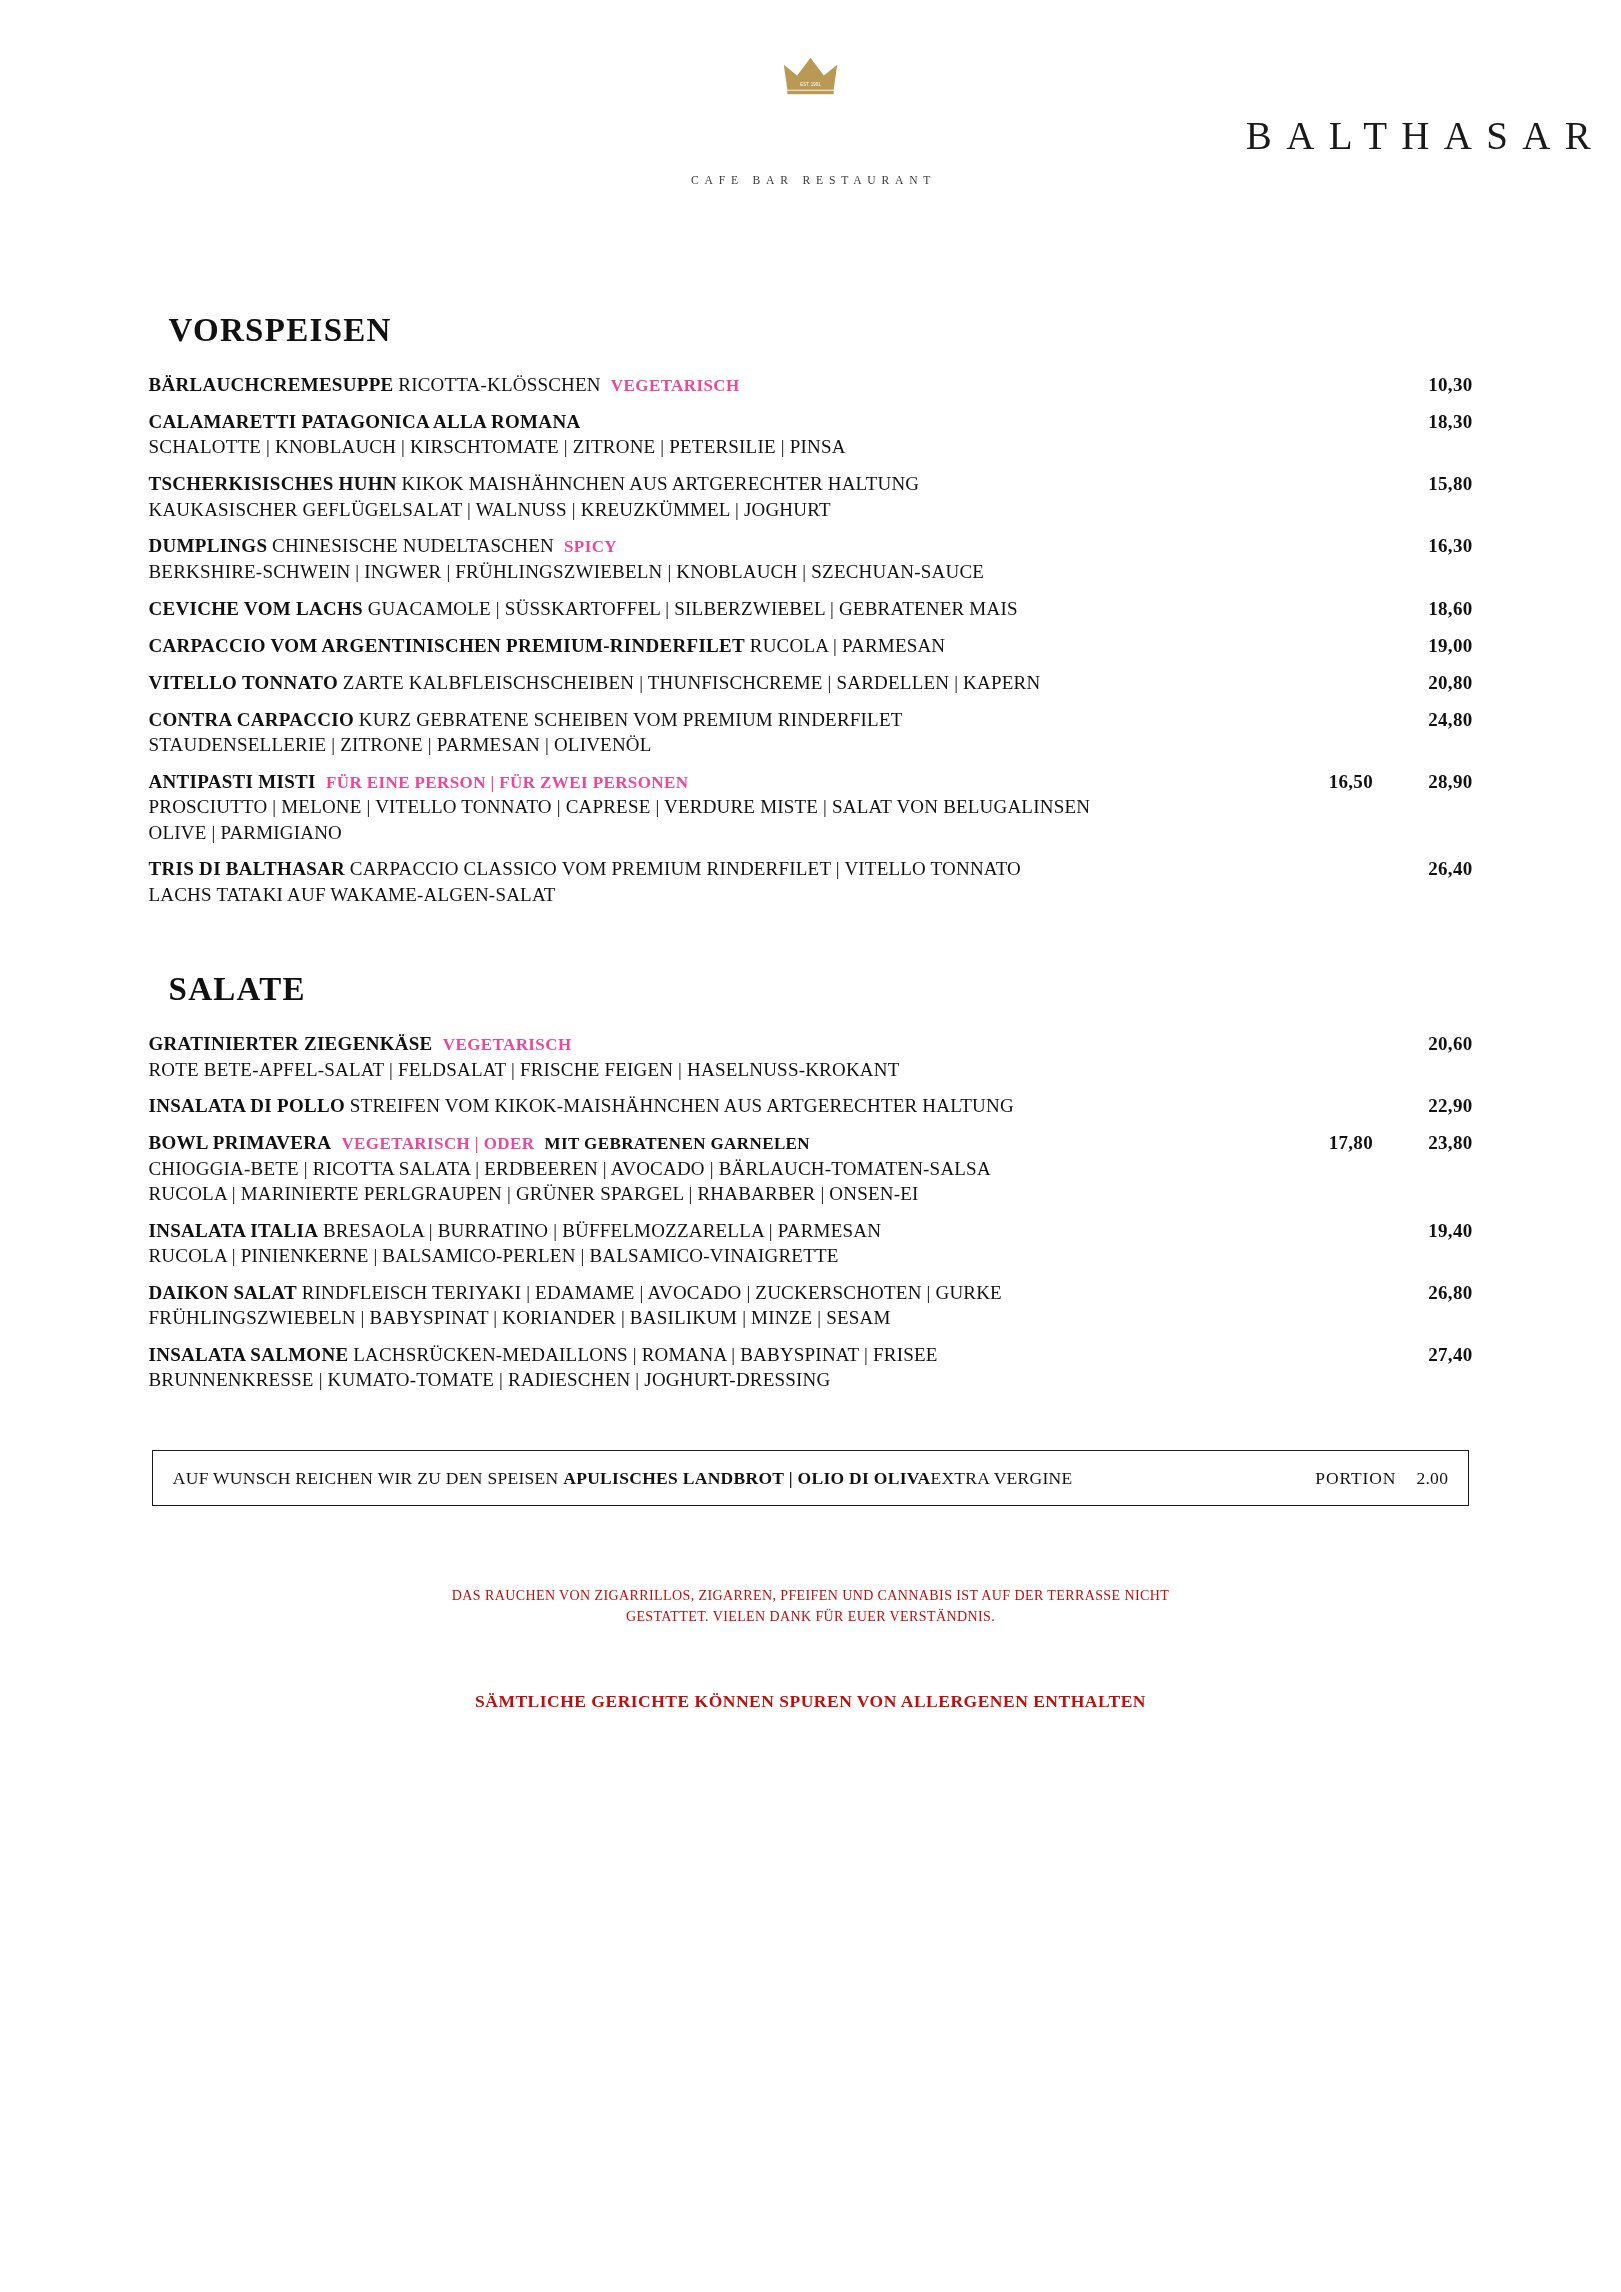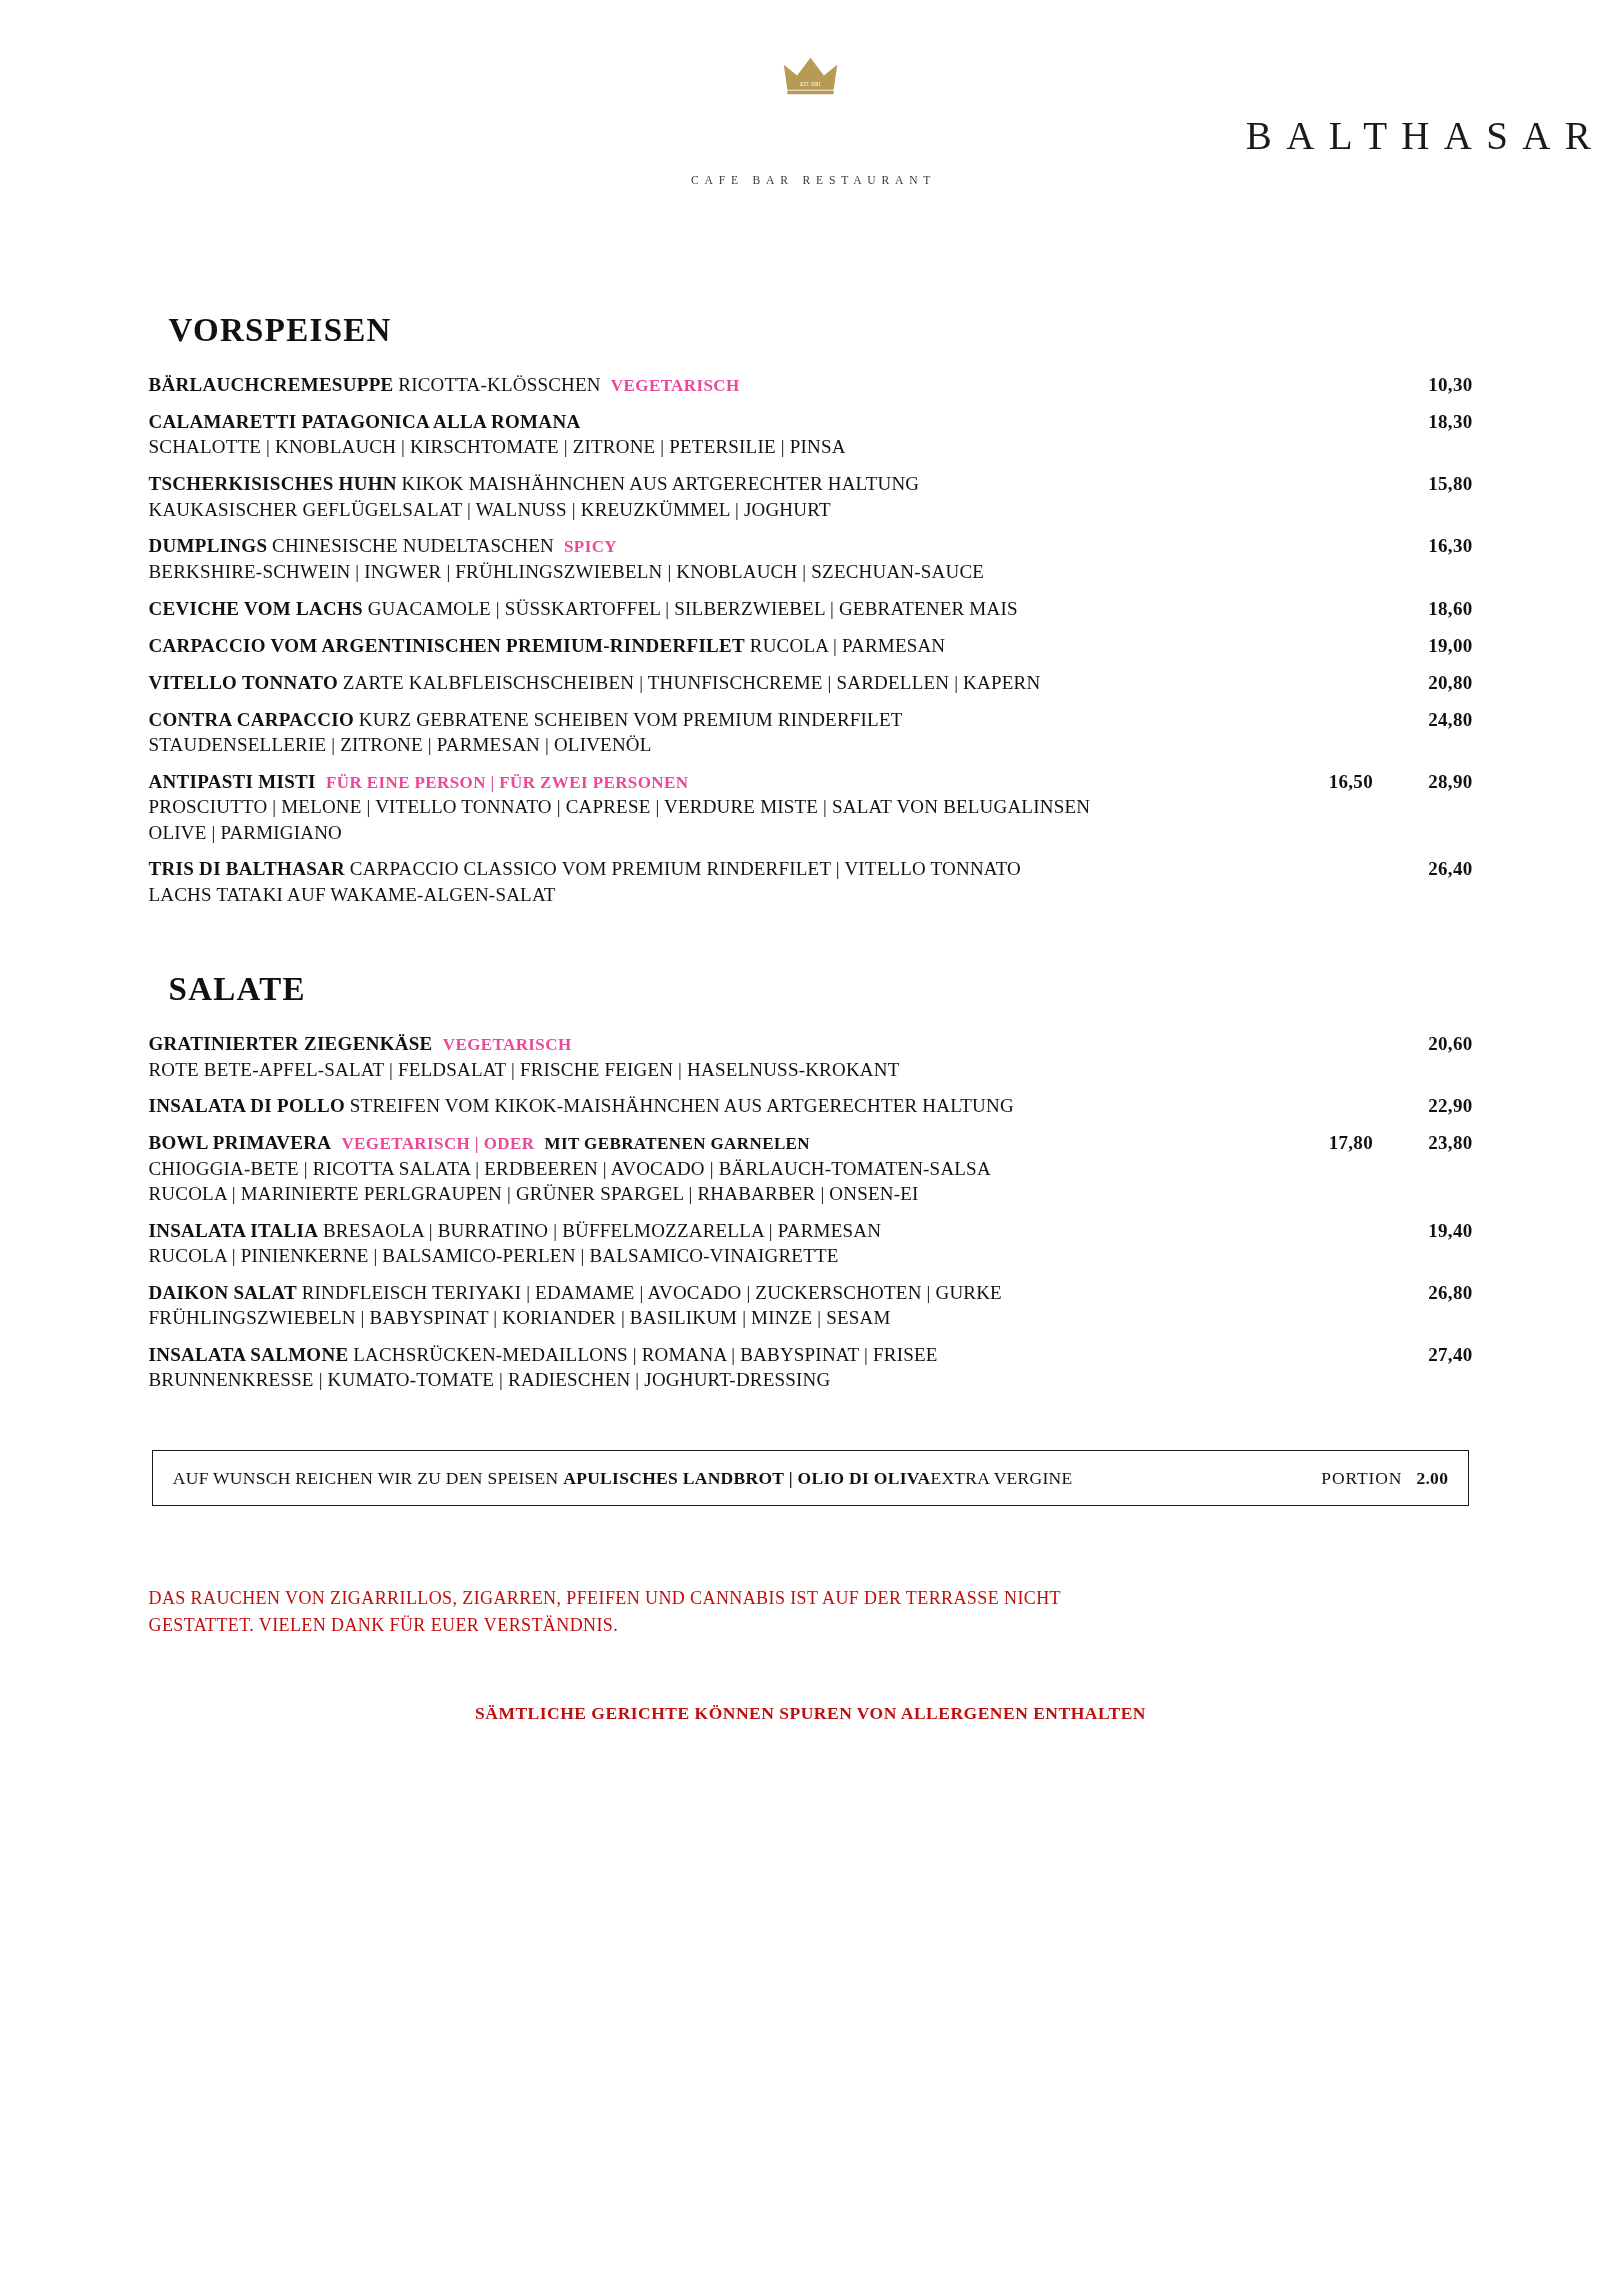--- a/index.html
+++ b/index.html
@@ -146,30 +146,30 @@
     display: flex;
     align-items: baseline;
   }
   .bread-box .bb-left { flex: 1 1 auto; }
   .bread-box b { font-weight: 700; }
   .bread-box .portion-label {
     margin-left: 32px;
     letter-spacing: 0.9px;
   }
   .bread-box .portion-price {
-    font-weight: 700;
-    margin-left: 14px;
+    font-weight: 400;
+    margin-left: 20px;
   }
 
   
   .notice {
     margin-top: 79px;
-    text-align: left;
+    text-align: center;
     color: #c00d0d;
-    font-size: 18px;
+    font-size: 14px;
     line-height: 1.5;
     letter-spacing: 0.4px;
   }
   .allergen {
     margin-top: 64px;
     margin-bottom: 36px;
     text-align: center;
     color: #c00d0d;
     font-size: 17.5px;
     font-weight: 700;

